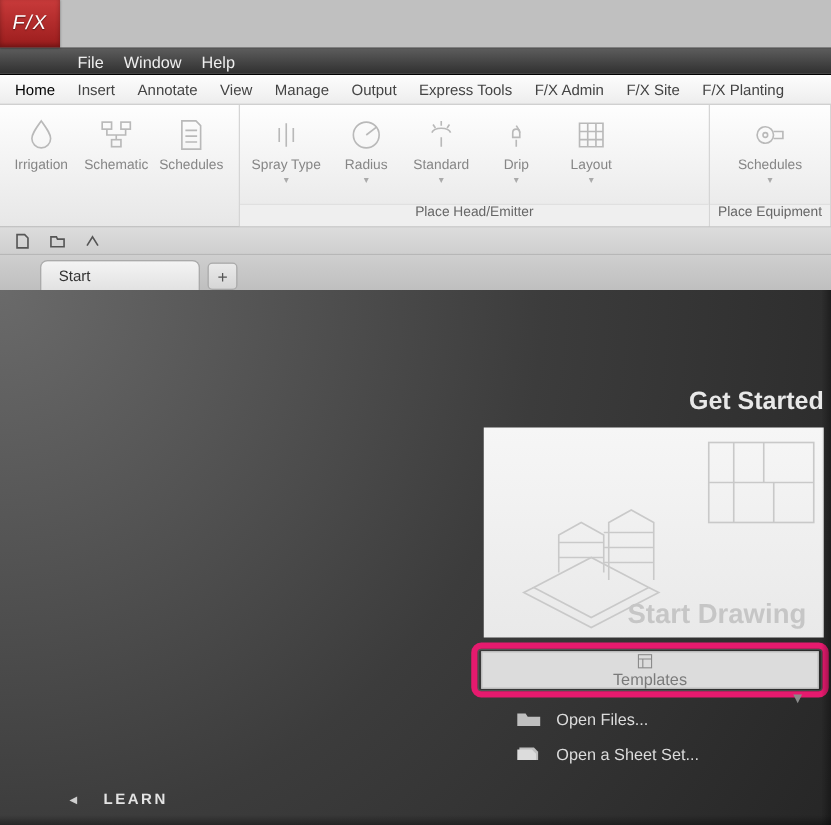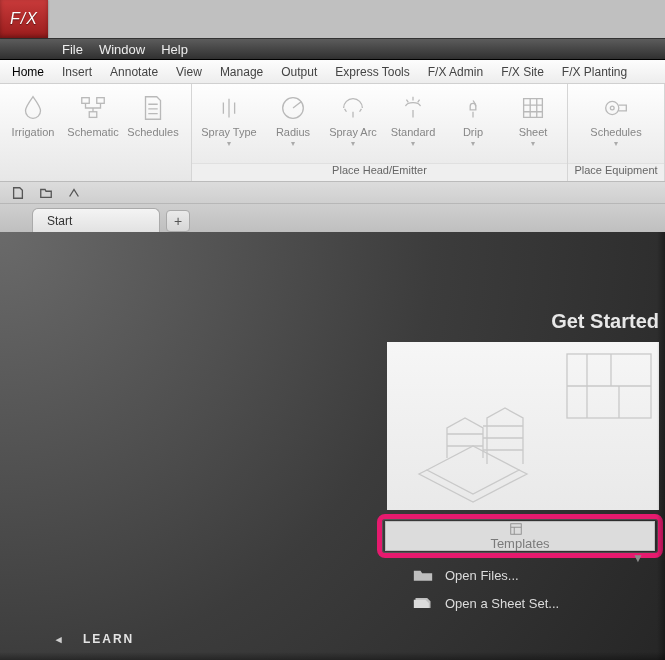--- a/index.html
+++ b/index.html
@@ -188,30 +188,20 @@
             <svg viewBox="0 0 32 32">
               <circle cx="16" cy="16" r="11"></circle>
               <path d="M16 16L25 9"></path>
             </svg>
           </div>
         <div class="lbl dd">Radius</div>
       </div>
       <div class="rbtn">
         <div class="ic">
             <svg viewBox="0 0 32 32">
-              <path d="M16 26v-6"></path>
-              <path d="M6 16a10 10 0 0 1 20 0"></path>
-              <path d="M9 20l-2-3M23 20l2-3"></path>
-            </svg>
-          </div>
-        <div class="lbl dd">Spray Arc</div>
-      </div>
-      <div class="rbtn">
-        <div class="ic">
-            <svg viewBox="0 0 32 32">
               <path d="M16 26v-8"></path>
               <path d="M8 14c2-5 14-5 16 0"></path>
               <path d="M11 10l-2-3M21 10l2-3M16 8V4"></path>
             </svg>
           </div>
         <div class="lbl dd">Standard</div>
       </div>
       <div class="rbtn">
         <div class="ic">
             <svg viewBox="0 0 32 32">
@@ -221,21 +211,21 @@
             </svg>
           </div>
         <div class="lbl dd">Drip</div>
       </div>
       <div class="rbtn">
         <div class="ic">
             <svg viewBox="0 0 32 32">
               <path d="M6 6h20v20H6zM6 13h20M6 20h20M13 6v20M20 6v20"></path>
             </svg>
           </div>
-        <div class="lbl dd">Sheet</div>
+        <div class="lbl dd">Layout</div>
       </div>
     </div>
     <div class="panel-title">Place Head/Emitter</div>
   </div>
 
   <div class="panel" style="flex:1">
     <div class="panel-items" style="justify-content:center">
       <div class="rbtn wide">
         <div class="ic">
             <svg viewBox="0 0 32 32">
@@ -289,20 +279,21 @@
         <path d="M200 12v64M180 44h84M224 12v32M224 44h40M232 44v32"></path>
 
         <path d="M40 128l46-24 46 24-46 24z"></path>
         <path d="M60 116l0-30 18-10 18 10 0 30"></path>
         <path d="M100 122l0-46 18-10 18 10 0 46"></path>
         <path d="M96 84h40M96 96h40M96 108h40"></path>
         <path d="M60 92h36M60 104h36"></path>
         <path d="M40 128l-8 4 54 28 54-28-8-4"></path>
       </g>
     </svg>
+    <div class="startlabel">Start Drawing</div>
   </div>
 
   <div class="hl">
     <div class="templates">
       <span class="ticon">
           <svg viewBox="0 0 16 16">
             <rect x="2" y="2" width="12" height="12"></rect>
             <path d="M2 6h12M6 6v8"></path>
           </svg>
         </span>

